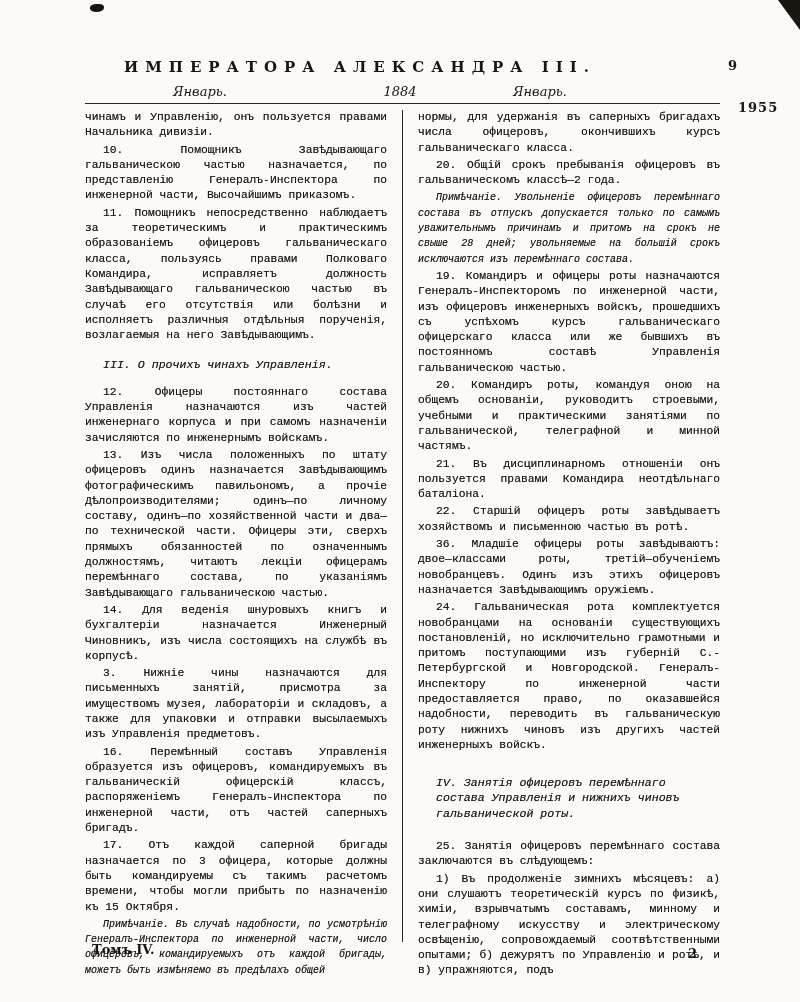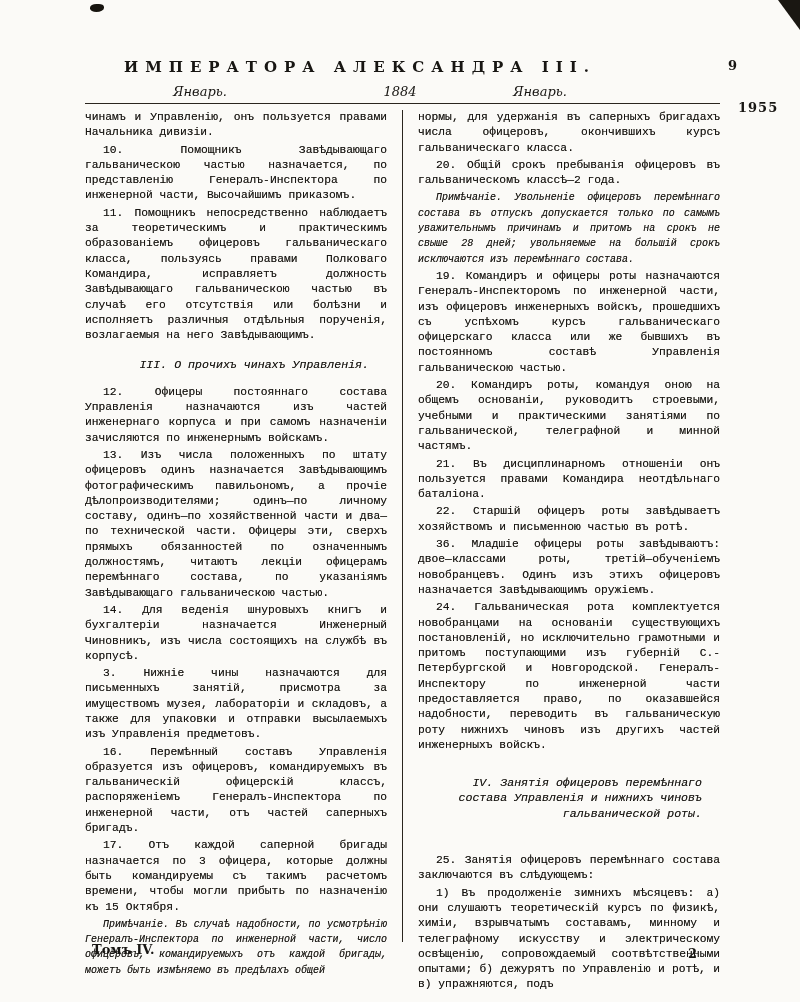--- a/index.html
+++ b/index.html
@@ -80,26 +80,26 @@
     margin: 0 0 2px 0;
     text-indent: 18px;
   }
   .para.cont { text-indent: 0; }
   .para.note {
     font-style: italic;
     font-size: 10px;
   }
   .section-heading {
     font-style: italic;
-    text-align: right;
+    text-align: left;
     text-indent: 0;
     margin: 14px 18px 12px 18px;
     font-size: 11.6px;
   }
-  .section-heading.big-gap { margin-top: 22px; margin-bottom: 32px; }
+  .section-heading.big-gap { margin-top: 22px; margin-bottom: 18px; }
   
   .footer-volume {
     position: absolute; top: 942px; left: 92px;
     font-size: 13px; font-weight: bold;
   }
   .footer-sheet {
     position: absolute; top: 946px; left: 688px;
     font-size: 13px; font-weight: bold;
   }
 </style>

